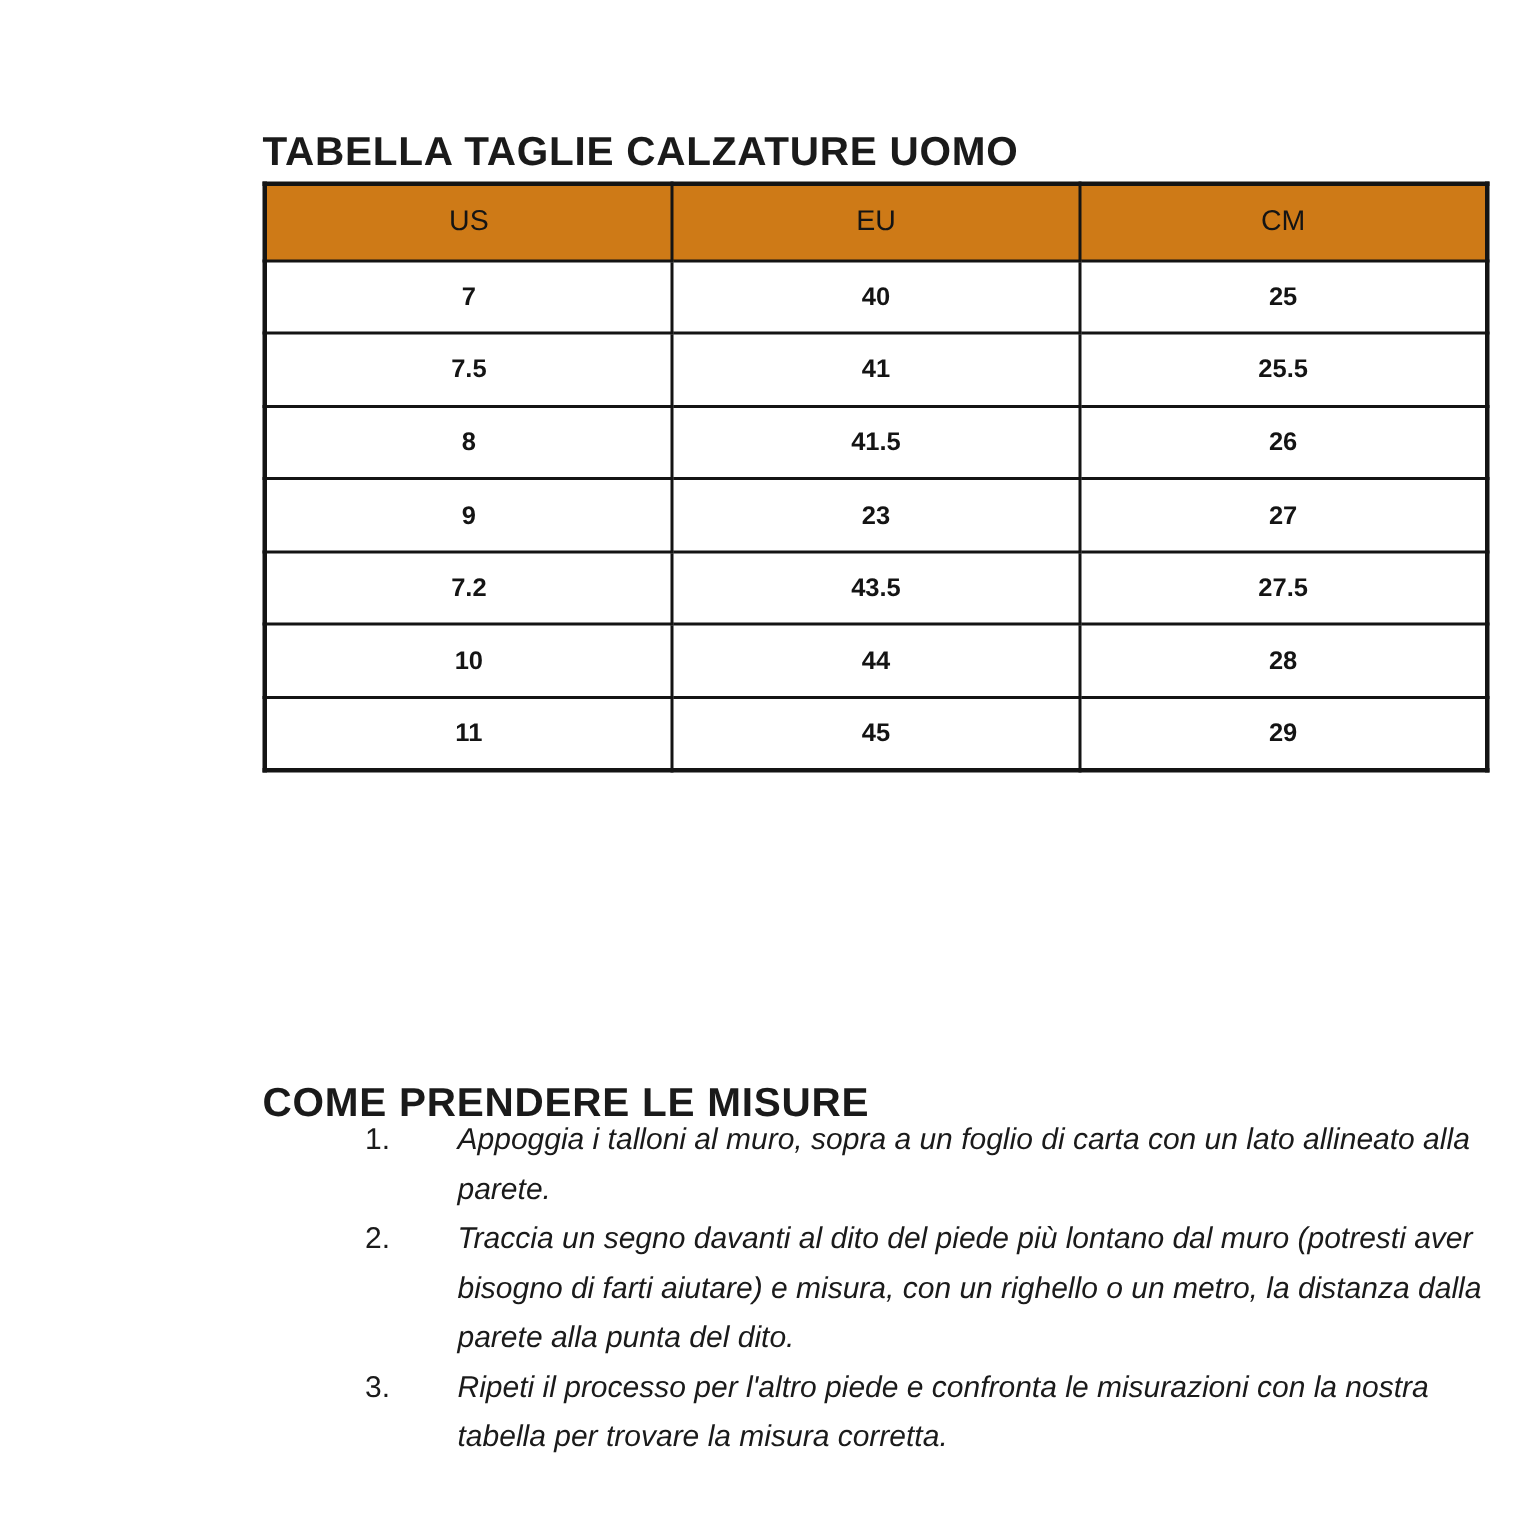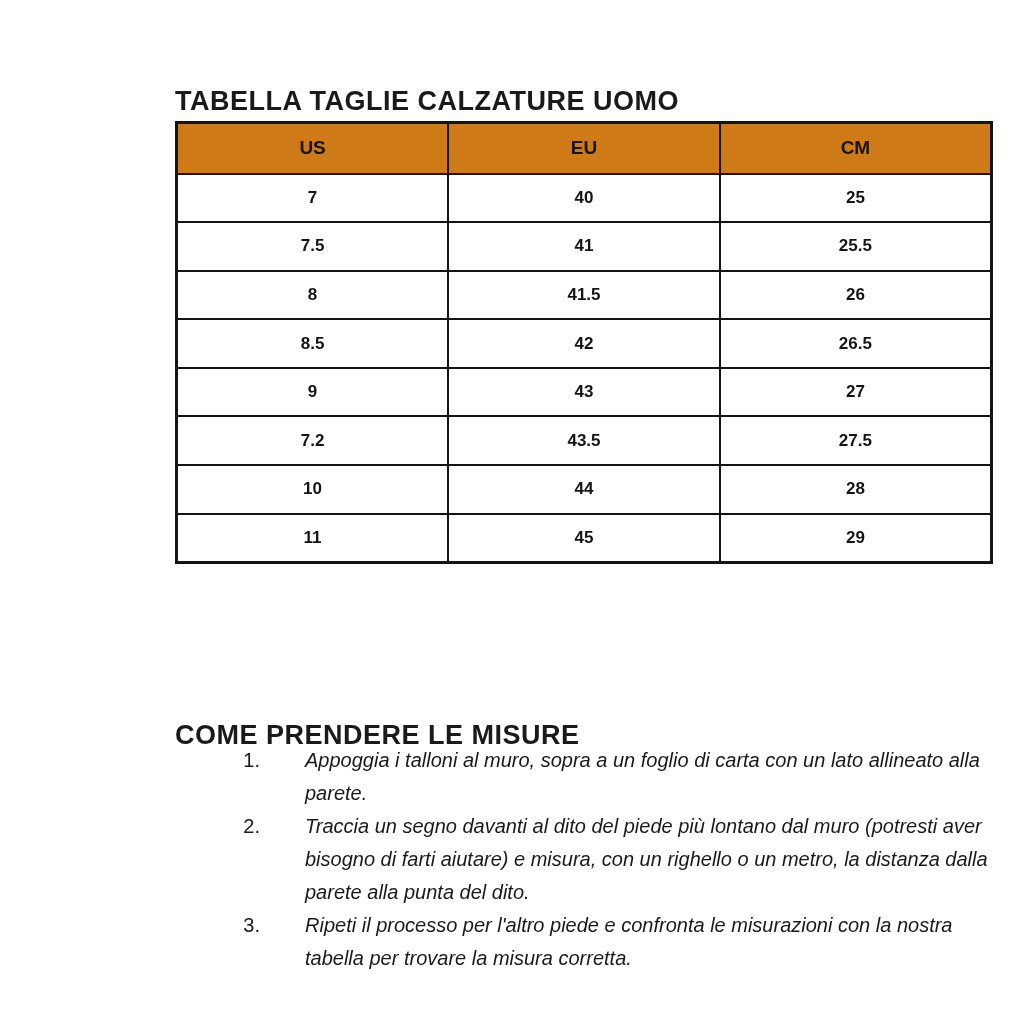--- a/index.html
+++ b/index.html
@@ -40,21 +40,21 @@
     width: 818px;
     border-collapse: collapse;
     table-layout: fixed;
     border: 3px solid var(--border-color);
   }
   .size-table th {
     background: var(--header-bg);
     border: 2px solid var(--border-color);
     height: 51px;
     font-size: 19px;
-    font-weight: bold;
+    font-weight: normal;
     vertical-align: middle;
     color: #141414;
   }
   .size-table td {
     border: 2px solid var(--border-color);
     height: 48.6px;
     font-size: 17px;
     font-weight: bold;
     text-align: center;
     vertical-align: middle;
@@ -117,27 +117,22 @@
         <td>7.5</td>
         <td>41</td>
         <td>25.5</td>
       </tr>
       <tr>
         <td>8</td>
         <td>41.5</td>
         <td>26</td>
       </tr>
       <tr>
-        <td>8.5</td>
-        <td>42</td>
-        <td>26.5</td>
-      </tr>
-      <tr>
         <td>9</td>
-        <td>43</td>
+        <td>23</td>
         <td>27</td>
       </tr>
       <tr>
         <td>7.2</td>
         <td>43.5</td>
         <td>27.5</td>
       </tr>
       <tr>
         <td>10</td>
         <td>44</td>

